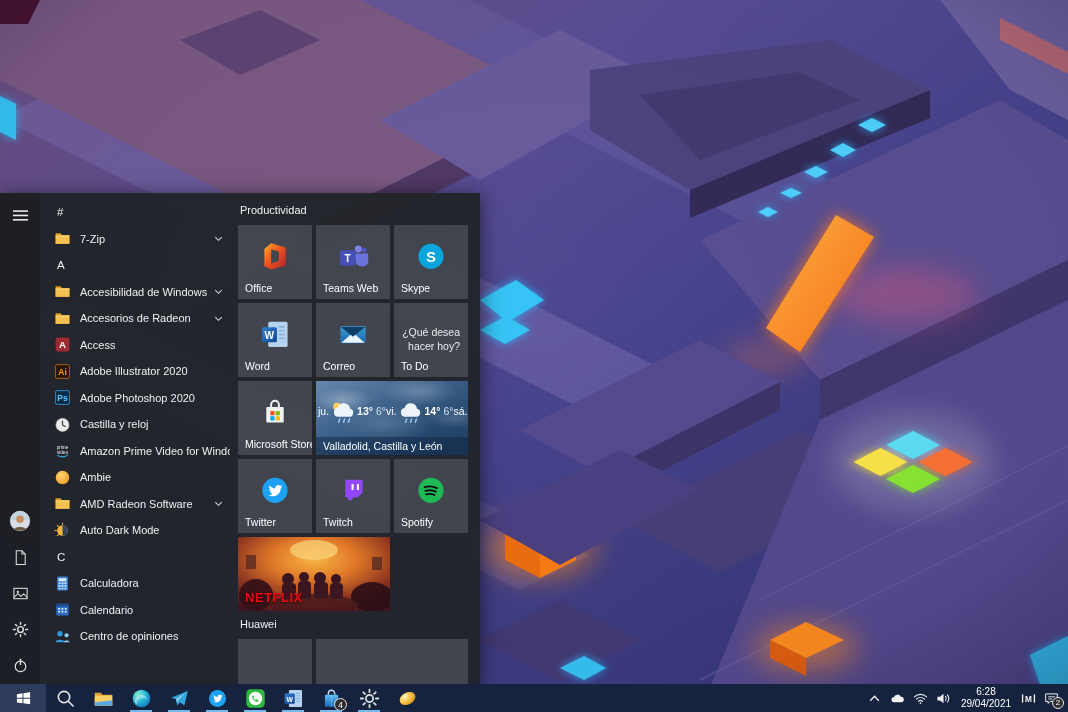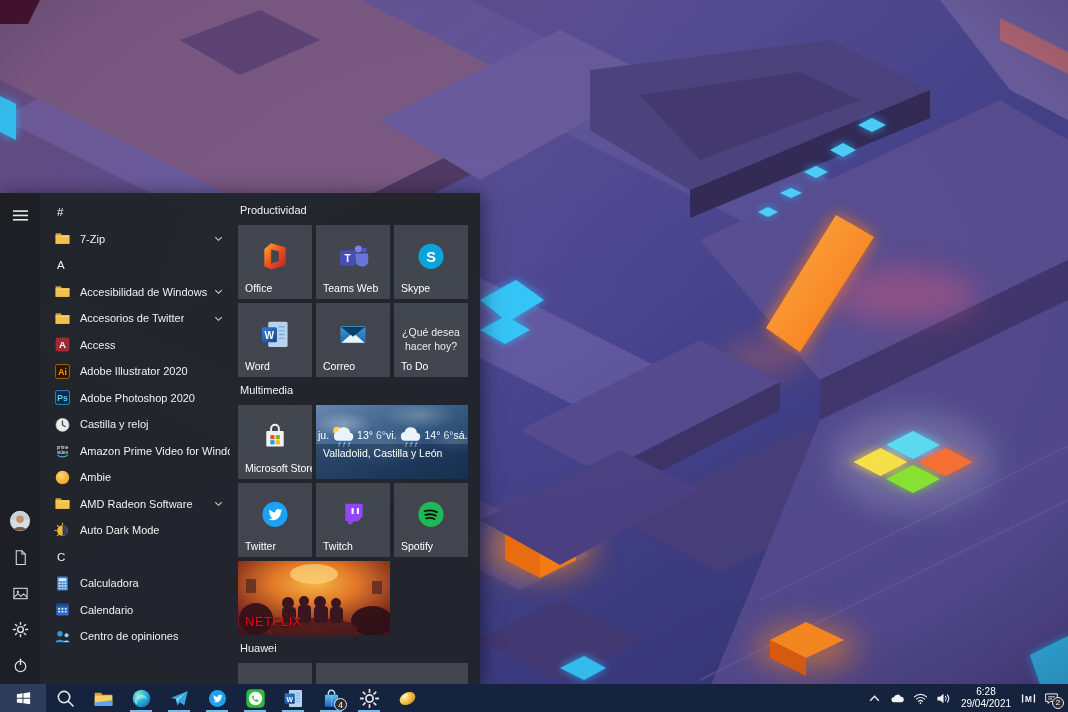--- a/index.html
+++ b/index.html
@@ -28,40 +28,40 @@
   
   .tiles{flex:1;padding:8px 0 0 2px;overflow:hidden}
   .tile-group:not(:first-child){margin-top:4px}
   .group-label{font-size:11px;color:#f2f2f2;height:18px;line-height:18px;margin:0 0 6px 2px}
   .tile-grid{display:grid;grid-template-columns:repeat(3,74px);grid-auto-rows:74px;gap:4px;grid-auto-flow:row dense}
   .tile{position:relative;background:rgba(118,124,134,.38);overflow:hidden;cursor:pointer}
   .tile.wide{grid-column:span 2}
   .tile-ic{position:absolute;left:50%;top:45%;transform:translate(-50%,-55%);display:flex}
   .tile-ic svg{width:31px;height:31px}
   .tile-label{position:absolute;left:7px;bottom:5px;font-size:10.5px;color:#fff;white-space:nowrap}
-  .tile-sub{position:absolute;left:8px;right:8px;top:22px;text-align:center;font-size:10.5px;color:#ececec;line-height:1.35}
+  .tile-sub{position:absolute;left:8px;right:8px;top:22px;text-align:right;font-size:10.5px;color:#ececec;line-height:1.35}
   
   .tile.weather{background:linear-gradient(155deg,#6887ad 0%,#42678f 35%,#27496f 70%,#1c3b5f 100%)}
   .tile.weather::before{content:"";position:absolute;inset:0;background:
      radial-gradient(42px 18px at 18% 26%,rgba(255,255,255,.30),transparent 70%),
      radial-gradient(52px 20px at 68% 14%,rgba(255,255,255,.22),transparent 70%),
      radial-gradient(64px 26px at 46% 58%,rgba(196,214,236,.20),transparent 70%),
      radial-gradient(44px 16px at 92% 50%,rgba(255,255,255,.16),transparent 70%)}
   .wx-days{position:absolute;left:2px;right:2px;top:3px;bottom:18px;display:flex}
   .wx-day{flex:1;display:flex;flex-direction:row;align-items:center;color:#fff;font-size:10.5px;padding-top:1px}
   .wx-ic{display:flex;margin:1px 0 0}
   .wx-ic svg{width:28px;height:24px}
   .wx-temp{margin-top:0}
-  .wx-temp b{font-weight:normal;color:#fff}
+  .wx-temp b{font-weight:bold;color:#fff}
   .wx-temp i{font-style:normal;color:#cfe0f0;margin-left:3px}
-  .wx-loc{position:absolute;left:0;right:0;bottom:0;height:35px;line-height:18px;padding-left:7px;
+  .wx-loc{position:absolute;left:0;right:0;bottom:0;height:18px;line-height:18px;padding-left:7px;
       font-size:10.5px;color:#fff;background:rgba(16,36,64,.45)}
   
   .tile.netflix .nfx-art{position:absolute;inset:0;width:100%;height:100%}
-  .nfx-logo{position:absolute;left:7px;bottom:6px;font-size:13px;font-weight:normal;color:#e50914;
+  .nfx-logo{position:absolute;left:7px;bottom:6px;font-size:13px;font-weight:bold;color:#e50914;
       letter-spacing:.5px;text-shadow:0 1px 2px rgba(40,0,0,.8)}
   
   .taskbar{position:absolute;left:0;right:0;bottom:0;height:28px;background:var(--taskbar-bg,#16233e);
       display:flex;align-items:stretch;z-index:5}
   .tb-left{display:flex}
   .tb-btn{width:38px;position:relative;display:flex;align-items:center;justify-content:center;
       background:none;border:none;cursor:pointer;padding:0}
   .tb-btn svg{width:21px;height:21px}
   .tb-btn.start{width:46px;background:rgba(150,180,225,.18)}
   .tb-btn.start svg{width:17px;height:17px}
@@ -311,21 +311,21 @@
         </span>
       </div>
       <div class="list-item">
         <span class="li-ic" style="display:flex">
           <svg viewBox="0 0 16 16" xmlns="http://www.w3.org/2000/svg">
             <path d="M1.5 3h4.6l1.4 1.6h7V13h-13z" fill="#d99b2b"></path>
             <path d="M1.5 5.2h13V13h-13z" fill="#f3c14f"></path>
             <path d="M1.5 5.2h13v1h-13z" fill="#f7d87c"></path>
           </svg>
         </span>
-        <span class="li-label">Accesorios de Twitter</span>
+        <span class="li-label">Accesorios de Radeon</span>
         <span class="li-chev">
           <svg viewBox="0 0 12 12" xmlns="http://www.w3.org/2000/svg">
             <path d="M2.5 4.5l3.5 3.5 3.5-3.5" stroke="#d0d0d0" stroke-width="1.2" fill="none"></path>
           </svg>
         </span>
       </div>
       <div class="list-item">
         <span class="li-ic" style="display:flex">
           <svg viewBox="0 0 16 16" xmlns="http://www.w3.org/2000/svg">
             <rect x="1.5" y="1.5" width="13" height="13" rx="2" fill="#9c2b33"></rect>
@@ -543,21 +543,20 @@
             </span>
             <span class="tile-label">Correo</span>
           </div>
           <div class="tile">
             <span class="tile-sub">¿Qué desea hacer hoy?</span>
             <span class="tile-label">To Do</span>
           </div>
         </div>
       </section>
       <section class="tile-group">
-        <div class="group-label">Multimedia</div>
         <div class="tile-grid">
           <div class="tile">
             <span class="tile-ic" style="display:flex">
               <svg viewBox="0 0 32 32" xmlns="http://www.w3.org/2000/svg">
                 <path d="M12 10.5V8a4 4 0 018 0v2.5" fill="none" stroke="#f2f2f2" stroke-width="2"></path>
                 <rect x="7" y="10.5" width="18" height="16" rx="1" fill="#f2f2f2"></rect>
                 <rect x="11.2" y="14.6" width="4.3" height="4.3" fill="#f25022"></rect>
                 <rect x="16.7" y="14.6" width="4.3" height="4.3" fill="#7fba00"></rect>
                 <rect x="11.2" y="19.9" width="4.3" height="4.3" fill="#00a4ef"></rect>
                 <rect x="16.7" y="19.9" width="4.3" height="4.3" fill="#ffb900"></rect>

